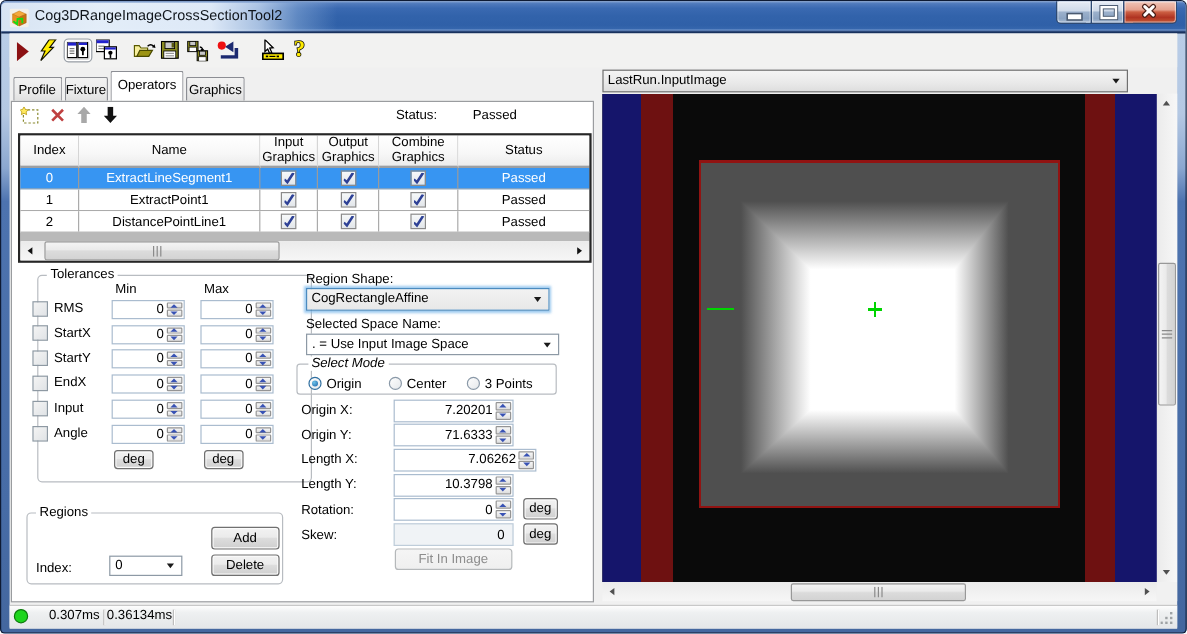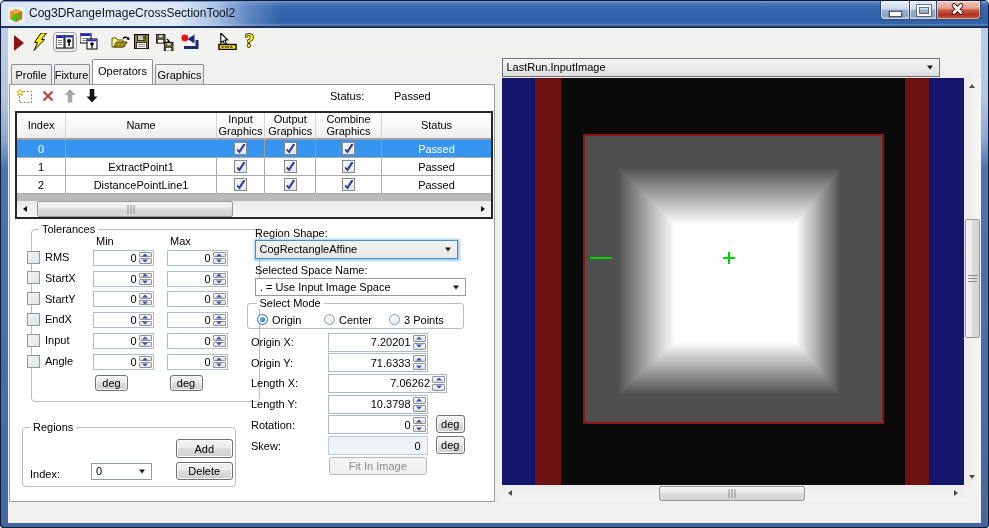--- a/index.html
+++ b/index.html
@@ -207,20 +207,21 @@
 
  <div id="grid">
   <div class="gh" style="left:0;width:49.3px;">Index</div>
   <div class="gh" style="left:49.3px;width:150.5px;">Name</div>
   <div class="gh" style="left:199.8px;width:48.5px;">Input<br>Graphics</div>
   <div class="gh" style="left:248.3px;width:50.8px;">Output<br>Graphics</div>
   <div class="gh" style="left:299.1px;width:65.9px;">Combine<br>Graphics</div>
   <div class="gh" style="left:365px;width:109px;border-right:none;">Status</div>
   <div class="gr grsel" style="left:0;top:27.5px;width:474px;">
     <div class="gc" style="left:0;width:49.3px;">0</div>
+    <div class="gc" style="left:49.3px;width:150.5px;">ExtractLineSegment1</div>
     <div class="gc" style="left:199.8px;width:48.5px;">
             <span class="gcb"></span>
           </div>
     <div class="gc" style="left:248.3px;width:50.8px;">
             <span class="gcb"></span>
           </div>
     <div class="gc" style="left:299.1px;width:65.9px;">
             <span class="gcb"></span>
           </div>
     <div class="gc" style="left:365px;width:109px;border-right:none;">Passed</div>
@@ -436,21 +437,21 @@
  <div class="lbl" style="left:247px;top:199px;">Region Shape:</div>
  <div class="combo" style="left:246.5px;top:211.5px;width:203.5px;height:19px;border:1px solid #4b8bbf;box-shadow:0 0 2px 1.5px rgba(125,185,235,0.75);background:linear-gradient(180deg,#f2f2f2,#e8e8e8);">
         <span class="ctext">CogRectangleAffine</span>
         <span class="carr"></span>
       </div>
  <div class="lbl" style="left:247px;top:236px;">Selected Space Name:</div>
  <div class="combo" style="left:247px;top:250px;width:210.5px;height:17.5px;">
         <span class="ctext">. = Use Input Image Space</span>
         <span class="carr"></span>
       </div>
- <div class="group" style="left:238.5px;top:274.5px;width:217px;height:26.5px;border-radius:3px;">
+ <div class="group" style="left:238.5px;top:274.5px;width:217px;height:26.5px;border-radius:3px;font-style:italic;">
    <div class="glabel" style="left:9px;">Select Mode</div>
  </div>
  <div class="radio sel abs" style="left:248.5px;top:285.5px;"></div>
  <div class="lbl" style="left:264px;top:286px;">Origin</div>
  <div class="radio abs" style="left:316px;top:285.5px;"></div>
  <div class="lbl" style="left:331px;top:286px;">Center</div>
  <div class="radio abs" style="left:380.5px;top:285.5px;"></div>
  <div class="lbl" style="left:396px;top:286px;">3 Points</div>
  <div id="numrows">
 <div class="lbl" style="left:243px;top:308.0px;">Origin X:</div>
@@ -584,13 +585,33 @@
           <g stroke="#8a8a8a" stroke-width="1">
             <line x1="1" y1="0" x2="1" y2="9"></line>
             <line x1="4" y1="0" x2="4" y2="9"></line>
             <line x1="7" y1="0" x2="7" y2="9"></line>
           </g>
         </svg>
    <div class="sbarr" style="right:6px;top:4.5px;border-top:3.5px solid transparent;border-bottom:3.5px solid transparent;border-left:4px solid #505050;"></div>
  </div>
  <div class="abs" style="left:956px;top:457px;width:16.5px;height:16px;background:#f1f1f1;"></div>
 </div>
+<div id="statusbar">
+ <svg class="abs" style="left:2px;top:1.5px;" width="15" height="15">
+        <circle cx="7.5" cy="7.5" r="5.5" fill="#1ed51e" stroke="#0c7a0c" stroke-width="1"></circle>
+      </svg>
+ <div class="lbl" style="right:898px;top:2.5px;">0.307ms</div>
+ <div class="ssep" style="left:78px;"></div>
+ <div class="lbl" style="left:81px;top:2.5px;">0.36134ms</div>
+ <div class="ssep" style="left:135.5px;"></div>
+ <div class="ssep" style="left:956px;"></div>
+ <svg class="abs" style="right:2px;bottom:2px;" width="12" height="12">
+        <g fill="#9ea2a5">
+          <rect x="8" y="8" width="2" height="2"></rect>
+          <rect x="8" y="4" width="2" height="2"></rect>
+          <rect x="4" y="8" width="2" height="2"></rect>
+          <rect x="8" y="0" width="2" height="2"></rect>
+          <rect x="4" y="4" width="2" height="2"></rect>
+          <rect x="0" y="8" width="2" height="2"></rect>
+        </g>
+      </svg>
 </div>
+</div>
 
 </body></html>

